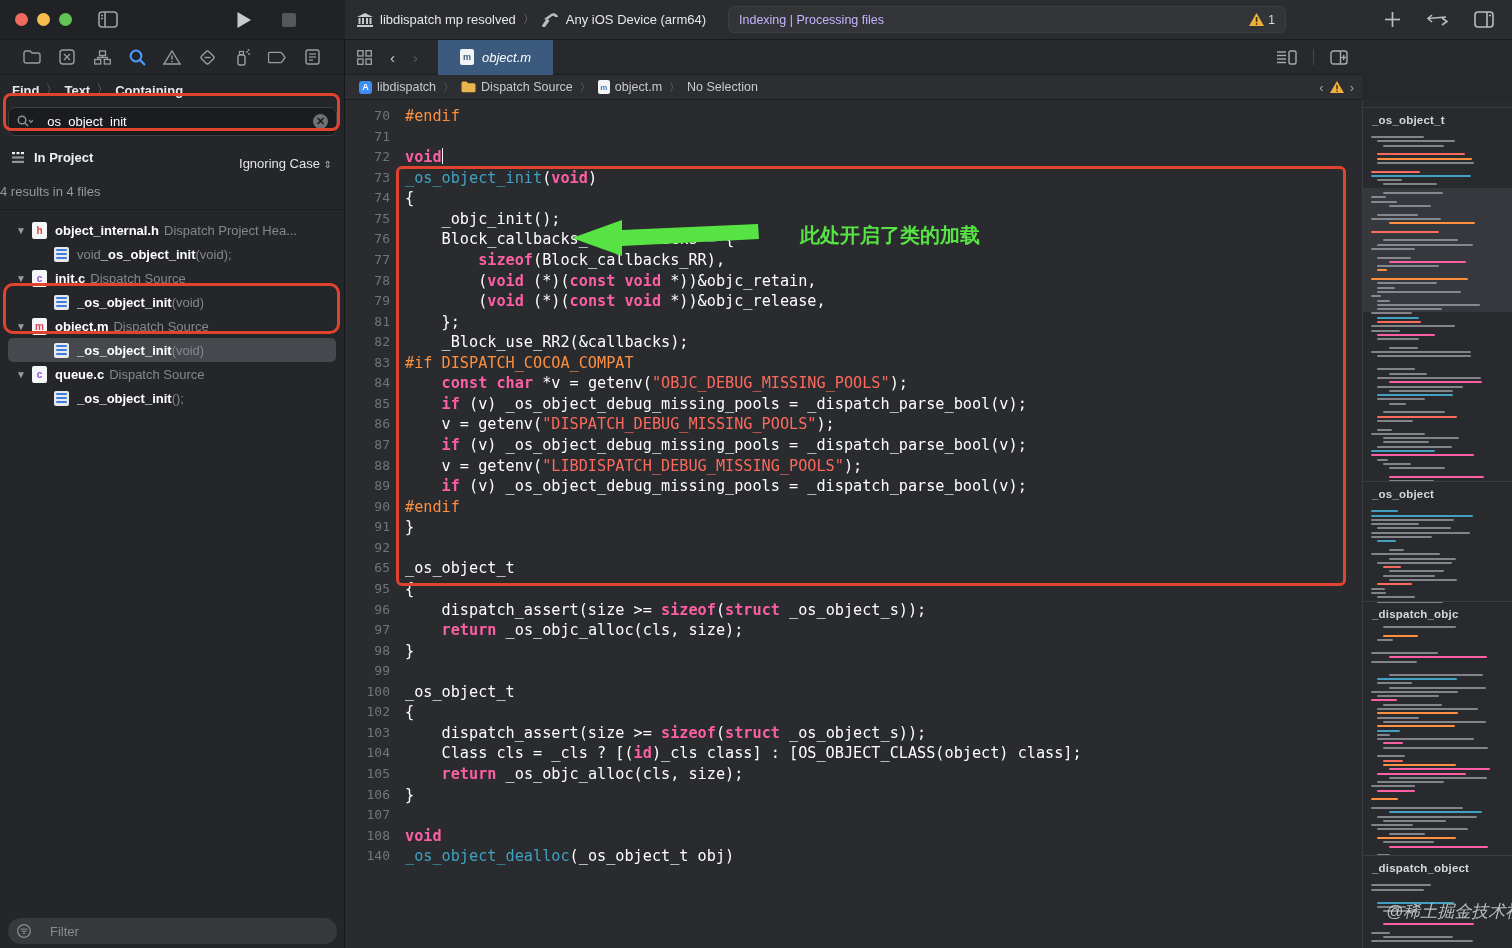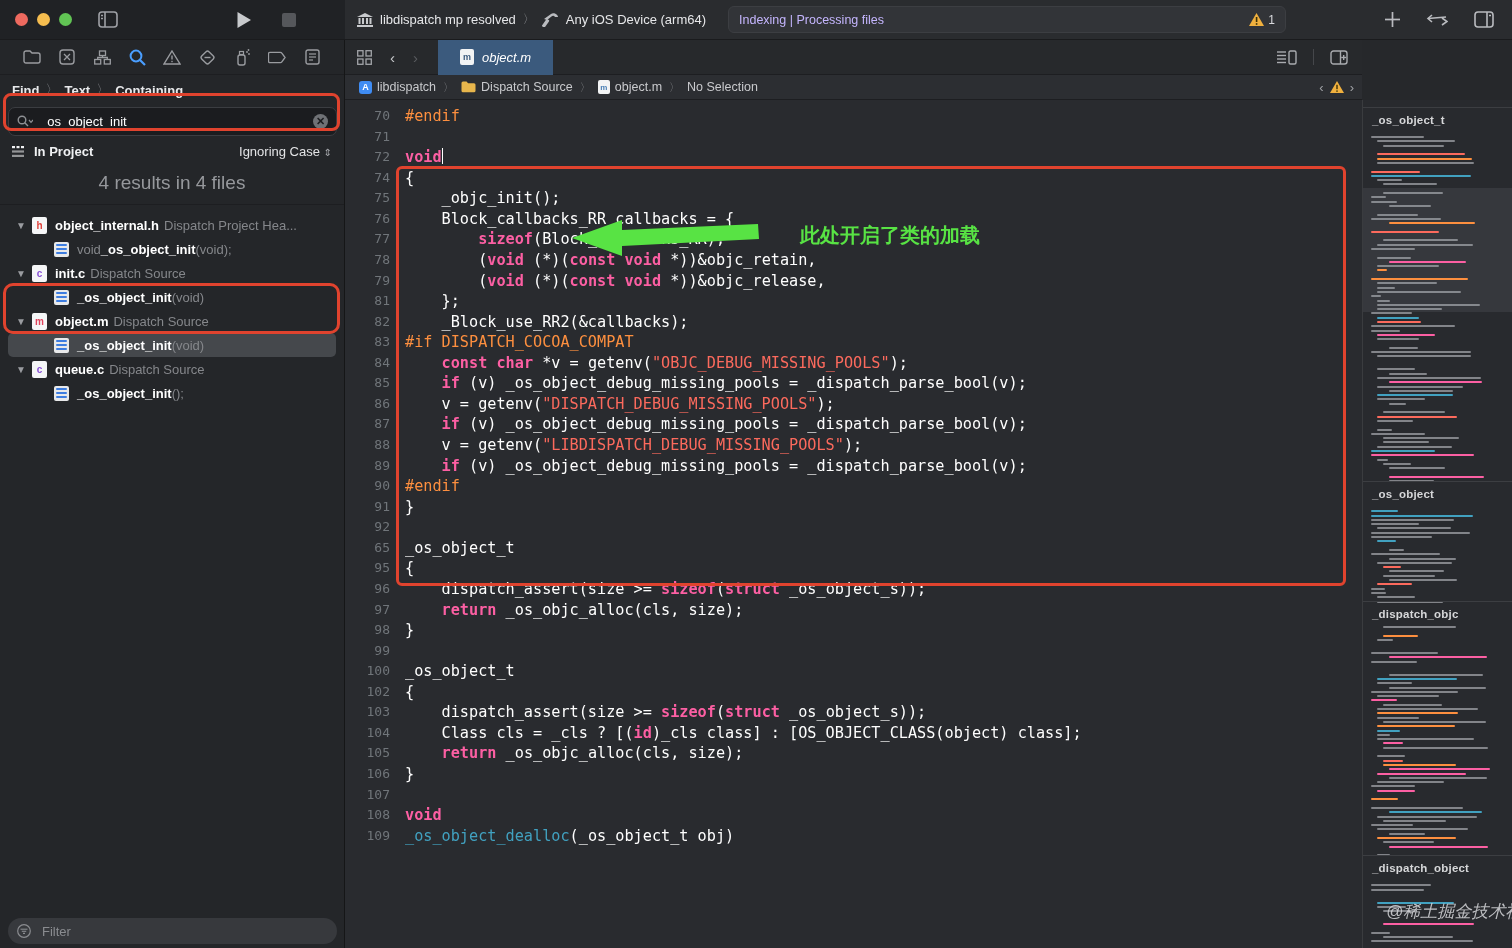--- a/index.html
+++ b/index.html
@@ -42,43 +42,43 @@
   .search-wrap { position:relative; margin:6px 8px 0 8px; }
   .search-field { width:329px; height:29px; background:#1b1c1f; border:1px solid #3b3d41; border-radius:7px;
     display:flex; align-items:center; padding:0 8px; }
   .search-field .mag { color:#8e9094; font-size:12px; flex:none; }
   .search-text { flex:1; margin-left:7px; color:#ffffff; font-size:13px; border:none; background:transparent;
     font-family:"Liberation Sans",sans-serif; outline:none; }
   .clear-btn { width:15px; height:15px; border-radius:50%; background:#6f7175; color:#1b1c1f; font-size:11px;
     display:flex; align-items:center; justify-content:center; font-weight:700; }
   .scope-row { display:flex; align-items:center; justify-content:space-between; padding:8px 12px 4px 12px; }
   .scope-left { display:flex; align-items:center; gap:7px; color:#f0f1f3; font-size:13px; font-weight:600; }
-  .scope-right { color:#e3e4e6; font-size:13px; }
+  .scope-right { color:#e3e4e6; font-size:13px;margin-top:12px; }
   .scope-right .ud { font-size:10px; color:#a7a9ad; }
-  .result-count { text-align:center; color:#96989c; font-size:19px; padding:9px 0 10px 0; border-bottom:1px solid #1d1e21; }
+  .result-count { color:#96989c; font-size:13px; padding:9px 0 10px 0; border-bottom:1px solid #1d1e21; }
 
   
   .results { padding-top:8px; }
   .file-row, .match-row { height:24px; display:flex; align-items:center; font-size:13px; white-space:nowrap; overflow:hidden; }
   .file-row { padding-left:16px; }
   .match-row { padding-left:46px; margin:0 8px; border-radius:5px; }
   .match-row.selected { background:#45484c; }
   .chev { color:#9a9ca0; font-size:10px; width:14px; flex:none; }
   .ficon { width:15px; height:17px; background:#f5f6f7; border-radius:2px; margin:0 8px 0 2px; flex:none;
     display:flex; align-items:center; justify-content:center; font-size:10px; font-weight:700; }
   .ficon.h { color:#e0443e; } .ficon.c { color:#8a52d6; } .ficon.m { color:#e0435c; }
   .fname { color:#ffffff; font-weight:700; }
   .fctx { color:#85878b; margin-left:5px; }
   .micon { width:15px; height:15px; background:#e8e9ea; border-radius:2px; margin-right:8px; flex:none;
     display:flex; flex-direction:column; justify-content:center; gap:2px; padding:0 2px; }
   .micon i { display:block; height:2px; background:#3e7de0; border-radius:1px; }
   .mdim { color:#85878b; } .mbold { color:#ffffff; font-weight:700; }
 
   .filter-bar { position:absolute; left:8px; bottom:4px; width:329px; height:26px; background:#37393d;
-    border-radius:13px; display:flex; align-items:center; padding:0 9px; gap:11px; }
+    border-radius:13px; display:flex; align-items:center; padding:0 9px; gap:19px; }
   .filter-bar .ph { color:#8a8c90; font-size:13px; }
 
   
   .tabstrip { height:35px; background:#27292c; border-bottom:1px solid #1d1e21; display:flex; align-items:center; }
   .tabstrip .grid-ic { margin-left:12px; color:#a2a4a8; }
   .tabstrip .nav-chev { font-size:15px; color:#c7c9cc; margin-left:18px; }
   .tabstrip .nav-chev.dis { color:#595b5f; }
   .tab { height:35px; margin-left:20px; padding:0 22px; background:#3b5a7d; display:flex; align-items:center; gap:8px; }
   .tab-title { color:#ffffff; font-size:13px; font-style:italic; }
   .doc-ic { width:14px; height:16px; background:#f2f3f4; border-radius:2px; color:#3b5a7d; font-size:9px;
@@ -460,20 +460,21 @@
             <rect x="6.3" y="9.4" width="1.4" height="1.4" fill="#3a3005"></rect>
           </svg>
         <span>›</span>
       </span>
     </div>
 
     <div class="code-area" id="code">
         <div class="code-line"><span class="gut">70</span><span class="src"><span class="p">#endif</span></span></div>
         <div class="code-line"><span class="gut">71</span><span class="src"></span></div>
         <div class="code-line"><span class="gut">72</span><span class="src"><span class="k">void</span><span class="caret"></span></span></div>
+        <div class="code-line"><span class="gut">73</span><span class="src"><span class="f">_os_object_init</span><span class="t">(</span><span class="k">void</span><span class="t">)</span></span></div>
         <div class="code-line"><span class="gut">74</span><span class="src"><span class="t">{</span></span></div>
         <div class="code-line"><span class="gut">75</span><span class="src"><span class="t">    _objc_init();</span></span></div>
         <div class="code-line"><span class="gut">76</span><span class="src"><span class="t">    Block_callbacks_RR callbacks = {</span></span></div>
         <div class="code-line"><span class="gut">77</span><span class="src"><span class="t">        </span><span class="k">sizeof</span><span class="t">(Block_callbacks_RR),</span></span></div>
         <div class="code-line"><span class="gut">78</span><span class="src"><span class="t">        (</span><span class="k">void</span><span class="t"> (*)(</span><span class="k">const</span><span class="t"> </span><span class="k">void</span><span class="t"> *))&amp;objc_retain,</span></span></div>
         <div class="code-line"><span class="gut">79</span><span class="src"><span class="t">        (</span><span class="k">void</span><span class="t"> (*)(</span><span class="k">const</span><span class="t"> </span><span class="k">void</span><span class="t"> *))&amp;objc_release,</span></span></div>
         <div class="code-line"><span class="gut">81</span><span class="src"><span class="t">    };</span></span></div>
         <div class="code-line"><span class="gut">82</span><span class="src"><span class="t">    _Block_use_RR2(&amp;callbacks);</span></span></div>
         <div class="code-line"><span class="gut">83</span><span class="src"><span class="p">#if DISPATCH_COCOA_COMPAT</span></span></div>
         <div class="code-line"><span class="gut">84</span><span class="src"><span class="t">    </span><span class="k">const</span><span class="t"> </span><span class="k">char</span><span class="t"> *v = getenv(</span><span class="s">"OBJC_DEBUG_MISSING_POOLS"</span><span class="t">);</span></span></div>
@@ -492,21 +493,21 @@
         <div class="code-line"><span class="gut">98</span><span class="src"><span class="t">}</span></span></div>
         <div class="code-line"><span class="gut">99</span><span class="src"></span></div>
         <div class="code-line"><span class="gut">100</span><span class="src"><span class="t">_os_object_t</span></span></div>
         <div class="code-line"><span class="gut">102</span><span class="src"><span class="t">{</span></span></div>
         <div class="code-line"><span class="gut">103</span><span class="src"><span class="t">    dispatch_assert(size &gt;= </span><span class="k">sizeof</span><span class="t">(</span><span class="k">struct</span><span class="t"> _os_object_s));</span></span></div>
         <div class="code-line"><span class="gut">104</span><span class="src"><span class="t">    Class cls = _cls ? [(</span><span class="k">id</span><span class="t">)_cls class] : [OS_OBJECT_CLASS(object) class];</span></span></div>
         <div class="code-line"><span class="gut">105</span><span class="src"><span class="t">    </span><span class="k">return</span><span class="t"> _os_objc_alloc(cls, size);</span></span></div>
         <div class="code-line"><span class="gut">106</span><span class="src"><span class="t">}</span></span></div>
         <div class="code-line"><span class="gut">107</span><span class="src"></span></div>
         <div class="code-line"><span class="gut">108</span><span class="src"><span class="k">void</span></span></div>
-        <div class="code-line"><span class="gut">109</span><span class="src"><span class="f">_os_object_dealloc</span><span class="t">(_os_object_t obj)</span></span></div>
+        <div class="code-line"><span class="gut">140</span><span class="src"><span class="f">_os_object_dealloc</span><span class="t">(_os_object_t obj)</span></span></div>
       </div>
   </div>
 
   <div class="minimap" id="minimap">
       <div class="mm-view" style="top: 88px; height: 124px;"></div>
       <div class="mm-bar" style="left: 8px; top: 36.1px; width: 52.529px; background: rgba(160, 163, 168, 0.75);"></div>
       <div class="mm-bar" style="left: 14px; top: 40.4px; width: 78.0535px; background: rgba(160, 163, 168, 0.75);"></div>
       <div class="mm-bar" style="left: 20px; top: 44.7px; width: 60.9558px; background: rgba(160, 163, 168, 0.75);"></div>
       <div class="mm-bar" style="left: 14px; top: 53.3px; width: 87.7693px; background: rgb(252, 106, 93);"></div>
       <div class="mm-bar" style="left: 14px; top: 57.6px; width: 94.9428px; background: rgb(253, 143, 63);"></div>

